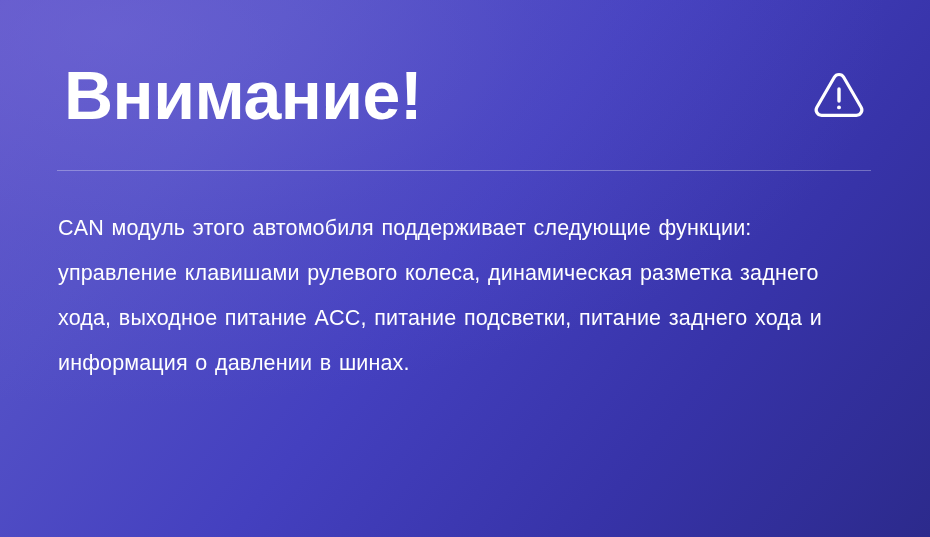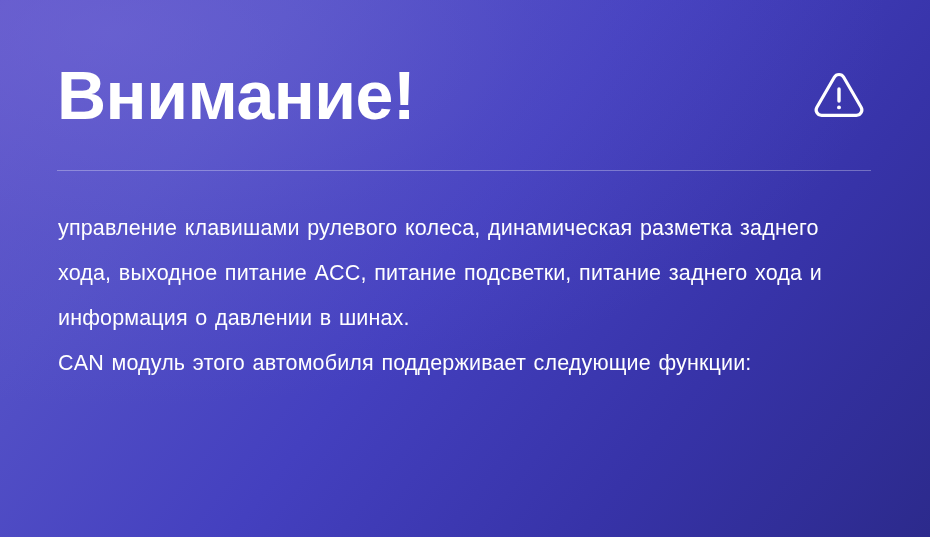--- a/index.html
+++ b/index.html
@@ -50,21 +50,21 @@
     justify-content: space-between;
   }
 
   .title {
     color: #ffffff;
     font-size: 68px;
     font-weight: 700;
     letter-spacing: -0.5px;
     line-height: 1;
     white-space: nowrap;
-    margin: 0;
+    margin: 7px;
   }
 
   .warn-icon {
     width: 58px;
     height: 58px;
     flex: 0 0 auto;
     margin-right: 5px;
   }
   .warn-icon svg { display: block; }
 
@@ -109,16 +109,16 @@
         <path d="M29 8.5 C30.9 8.5 32.7 9.5 33.7 11.2 L51.1 41.2 C52.1 42.9 52.1 44.9 51.1 46.6 C50.2 48.3 48.4 49.3 46.4 49.3 L11.6 49.3 C9.6 49.3 7.8 48.3 6.9 46.6 C5.9 44.9 5.9 42.9 6.9 41.2 L24.3 11.2 C25.3 9.5 27.1 8.5 29 8.5 Z" fill="none" stroke="#ffffff" stroke-width="3.2" stroke-linejoin="round" stroke-linecap="round"></path>
         <line x1="29" y1="23" x2="29" y2="35" stroke="#ffffff" stroke-width="3.4" stroke-linecap="round"></line>
         <circle cx="29" cy="41.4" r="1.95" fill="#ffffff"></circle>
       </svg>
     </span>
   </div>
 
   <div class="divider"></div>
 
   <div class="body-text">
+    <p class="para">CAN модуль этого автомобиля поддерживает следующие функции:</p>
     <p class="para">управление клавишами рулевого колеса, динамическая разметка заднего хода, выходное питание ACC, питание подсветки, питание заднего хода и информация о давлении в шинах.</p>
-    <p class="para">CAN модуль этого автомобиля поддерживает следующие функции:</p>
   </div>
 </div>
 
 </body></html>

